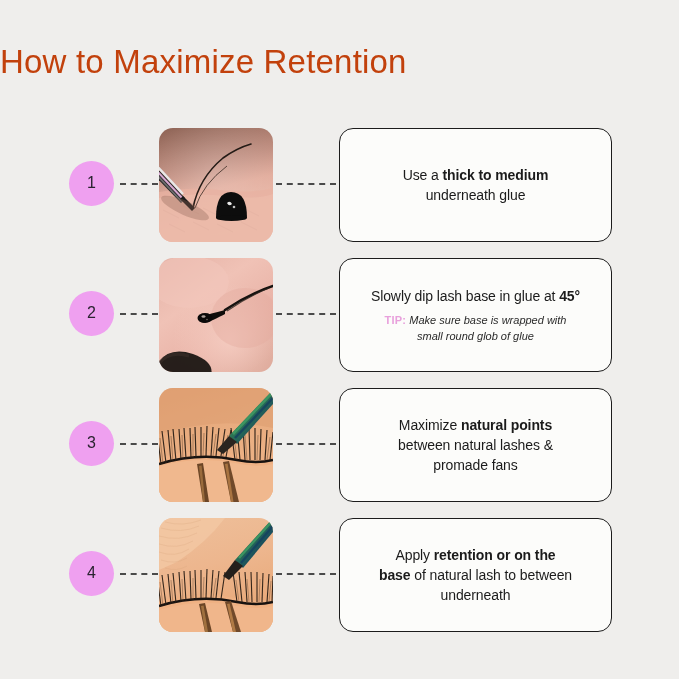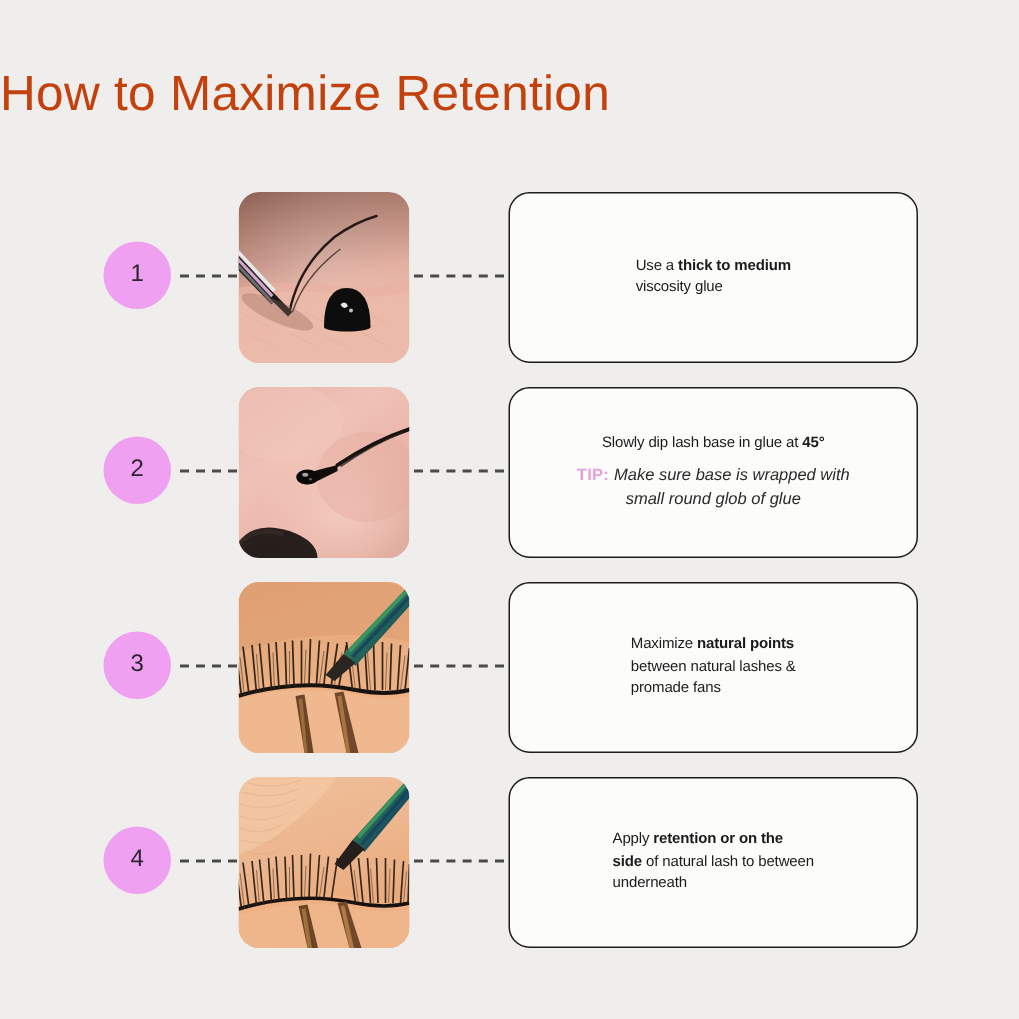--- a/index.html
+++ b/index.html
@@ -107,23 +107,24 @@
     border-radius: 14px;
     background: #fcfcfa;
     display: flex;
     flex-direction: column;
     align-items: center;
     justify-content: center;
     padding: 6px 16px;
   }
   .card-text {
     font-family: "Liberation Sans", sans-serif;
-    font-size: 10px;
+    font-size: 14px;
     font-weight: 400;
     color: #1b1b1b;
+    text-align: center;
     line-height: 1.45;
     letter-spacing: -0.1px;
   }
   .card-text b { font-weight: 700; }
 
   .tip {
     margin-top: 7px;
     font-family: "Liberation Sans", sans-serif;
     font-size: 11px;
     font-style: italic;
@@ -187,21 +188,21 @@
         <ellipse cx="26" cy="80" rx="26" ry="7" fill="#8e6557" opacity="0.35" transform="rotate(24 26 80)"></ellipse>
 
         <path d="M57 90 Q57 64 72 64 Q88 64 88 90 Z" fill="#0d0d0d"></path>
         <ellipse cx="72.5" cy="90" rx="15.5" ry="3" fill="#0d0d0d"></ellipse>
         <path d="M68 75 q3 -3 5 1 q-3 3 -5 -1 Z" fill="#ffffff" opacity="0.9"></path>
         <circle cx="75" cy="79" r="1.3" fill="#ffffff" opacity="0.75"></circle>
       </svg>
     </div>
     <div class="dash dash-b"></div>
     <div class="card">
-      <div class="card-text"><span>Use a </span><b>thick to medium</b><br><span>viscosity glue</span></div>
+      <div class="card-text"><span>Use a </span><b>thick to medium</b><br><span>underneath glue</span></div>
     </div>
   </div>
 
   <div class="row row-2">
     <div class="badge" style="background: rgb(239, 160, 240);">
       <span class="badge-num">2</span>
     </div>
     <div class="dash dash-a"></div>
     <div class="photo">
       <svg viewBox="0 0 114 114" xmlns="http://www.w3.org/2000/svg" aria-hidden="true">
@@ -416,17 +417,17 @@
         </g>
 
         <path d="M46 114 L40 86 L46 85 L53 114 Z" fill="#6b4526"></path>
         <path d="M46 114 L42 88 L44.6 87.6 L49 114 Z" fill="#a0703e"></path>
         <path d="M74 114 L66 84 L72 83 L82 114 Z" fill="#70492a"></path>
         <path d="M74 114 L68 86 L70.6 85.6 L77 114 Z" fill="#b07a45"></path>
       </svg>
     </div>
     <div class="dash dash-b"></div>
     <div class="card">
-      <div class="card-text"><span>Apply </span><b>retention or on the</b><br><b>side</b><span> of natural lash to between</span><br><span>underneath</span></div>
+      <div class="card-text"><span>Apply </span><b>retention or on the</b><br><b>base</b><span> of natural lash to between</span><br><span>underneath</span></div>
     </div>
   </div>
 
 </div>
 
 </body></html>

